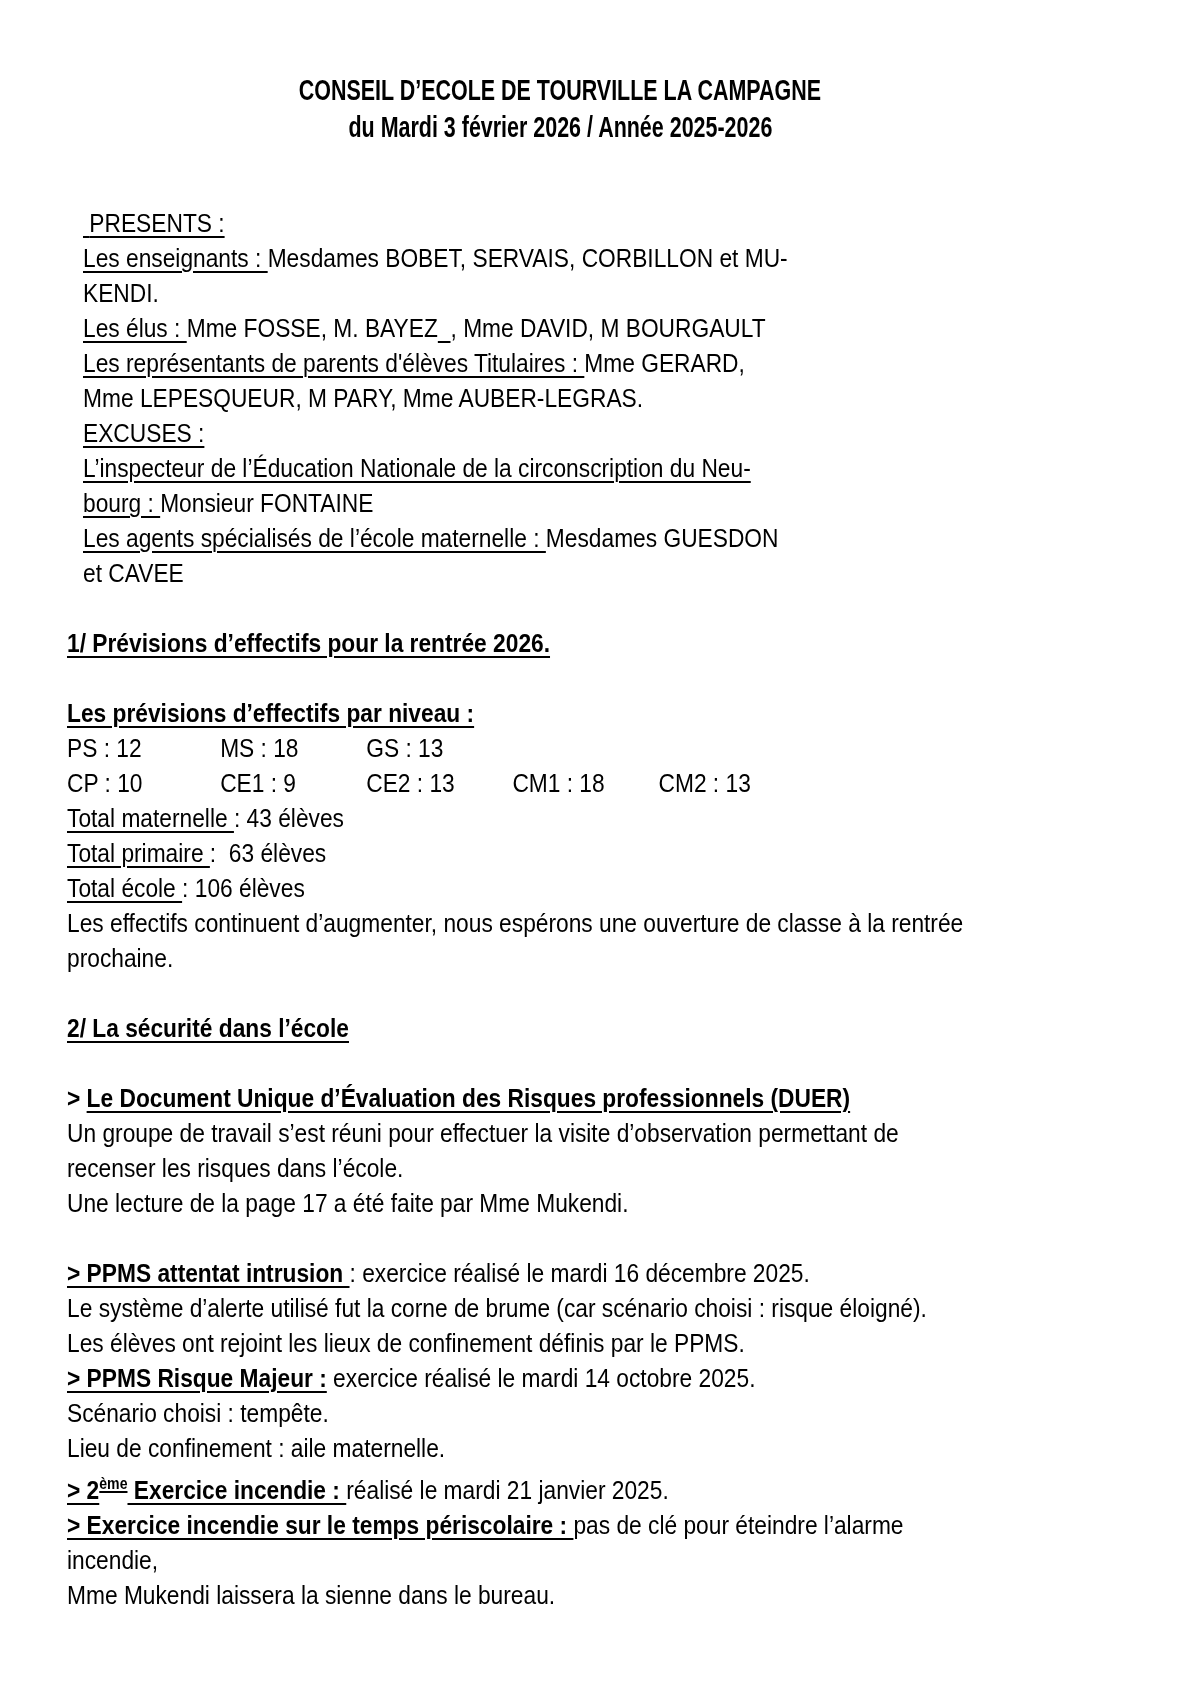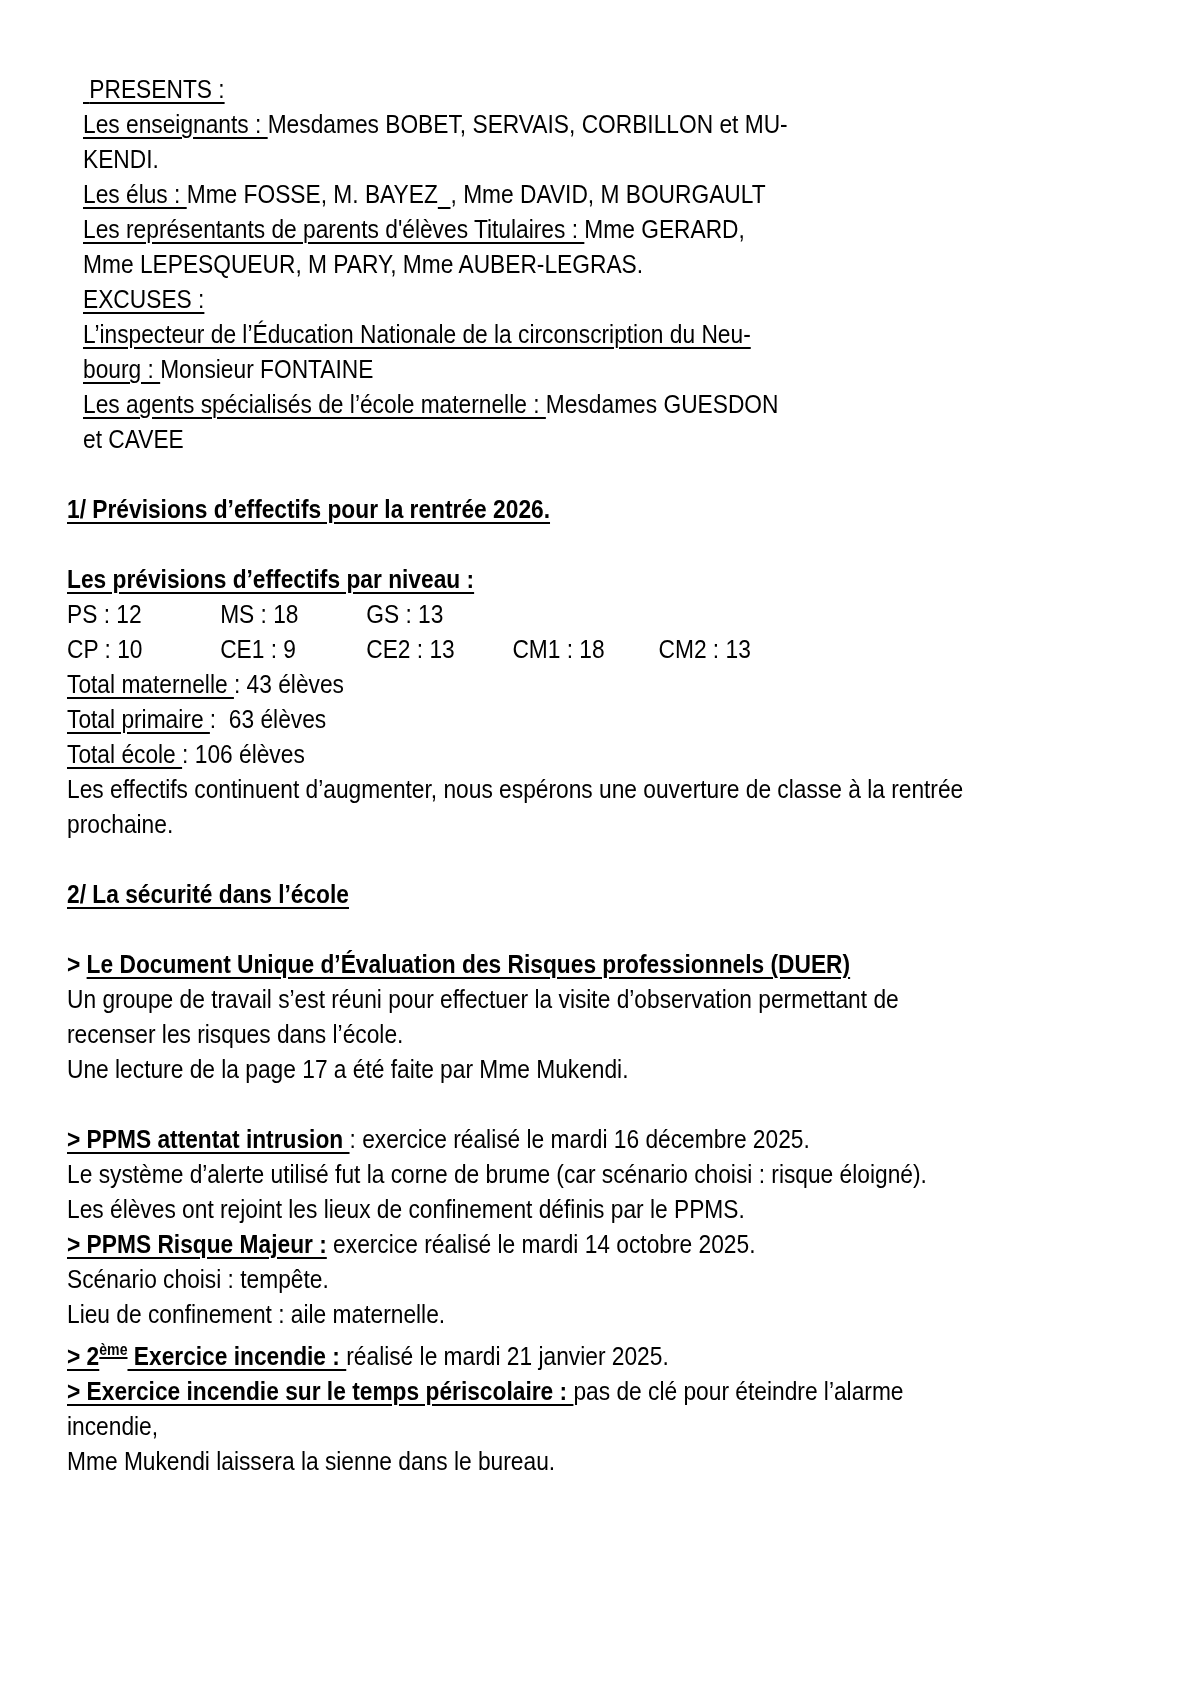--- a/index.html
+++ b/index.html
@@ -51,20 +51,24 @@
     font-size: 0.62em;
     text-underline-offset: 2px;
   }
   .col { display: inline-block; min-width: 167px; }
   .col-first { min-width: 175px; }
 </style>
 </head>
 <body>
 
 <div class="page">
+  <div class="title">
+    <span class="title-line">CONSEIL D’ECOLE DE TOURVILLE LA CAMPAGNE</span><br>
+    <span class="title-line">du Mardi 3 février 2026 / Année 2025-2026</span>
+  </div>
   <div id="doc-body">
       <p class="para indent"><span class="u"> PRESENTS :</span><br><span class="u">Les enseignants : </span><span class="">Mesdames BOBET, SERVAIS, CORBILLON et MU-</span><br><span class="">KENDI.</span><br><span class="u">Les élus : </span><span class="">Mme FOSSE, M. BAYEZ</span><span class="u">  </span><span class="">, Mme DAVID, M BOURGAULT</span><br><span class="u">Les représentants de parents d'élèves Titulaires : </span><span class="">Mme GERARD,</span><br><span class="">Mme LEPESQUEUR, M PARY, Mme AUBER-LEGRAS.</span><br><span class="u">EXCUSES :</span><br><span class="u">L’inspecteur de l’Éducation Nationale de la circonscription du Neu-</span><br><span class="u">bourg : </span><span class="">Monsieur FONTAINE</span><br><span class="u">Les agents spécialisés de l’école maternelle : </span><span class="">Mesdames GUESDON</span><br><span class="">et CAVEE</span></p>
       <p class="para gap"><span class="b u">1/ Prévisions d’effectifs pour la rentrée 2026.</span></p>
       <p class="para gap"><span class="b u">Les prévisions d’effectifs par niveau :</span></p>
       <p class="para"><span class="col col-first">PS : 12</span><span class="col">MS : 18</span><span class="col">GS : 13</span></p>
       <p class="para"><span class="col col-first">CP : 10</span><span class="col">CE1 : 9</span><span class="col">CE2 : 13</span><span class="col">CM1 : 18</span><span class="col">CM2 : 13</span></p>
       <p class="para"><span class="u">Total maternelle </span><span class="">: 43 élèves</span></p>
       <p class="para"><span class="u">Total primaire </span><span class="">:  63 élèves</span></p>
       <p class="para"><span class="u">Total école </span><span class="">: 106 élèves</span></p>
       <p class="para"><span class="">Les effectifs continuent d’augmenter, nous espérons une ouverture de classe à la rentrée</span><br><span class="">prochaine.</span></p>

